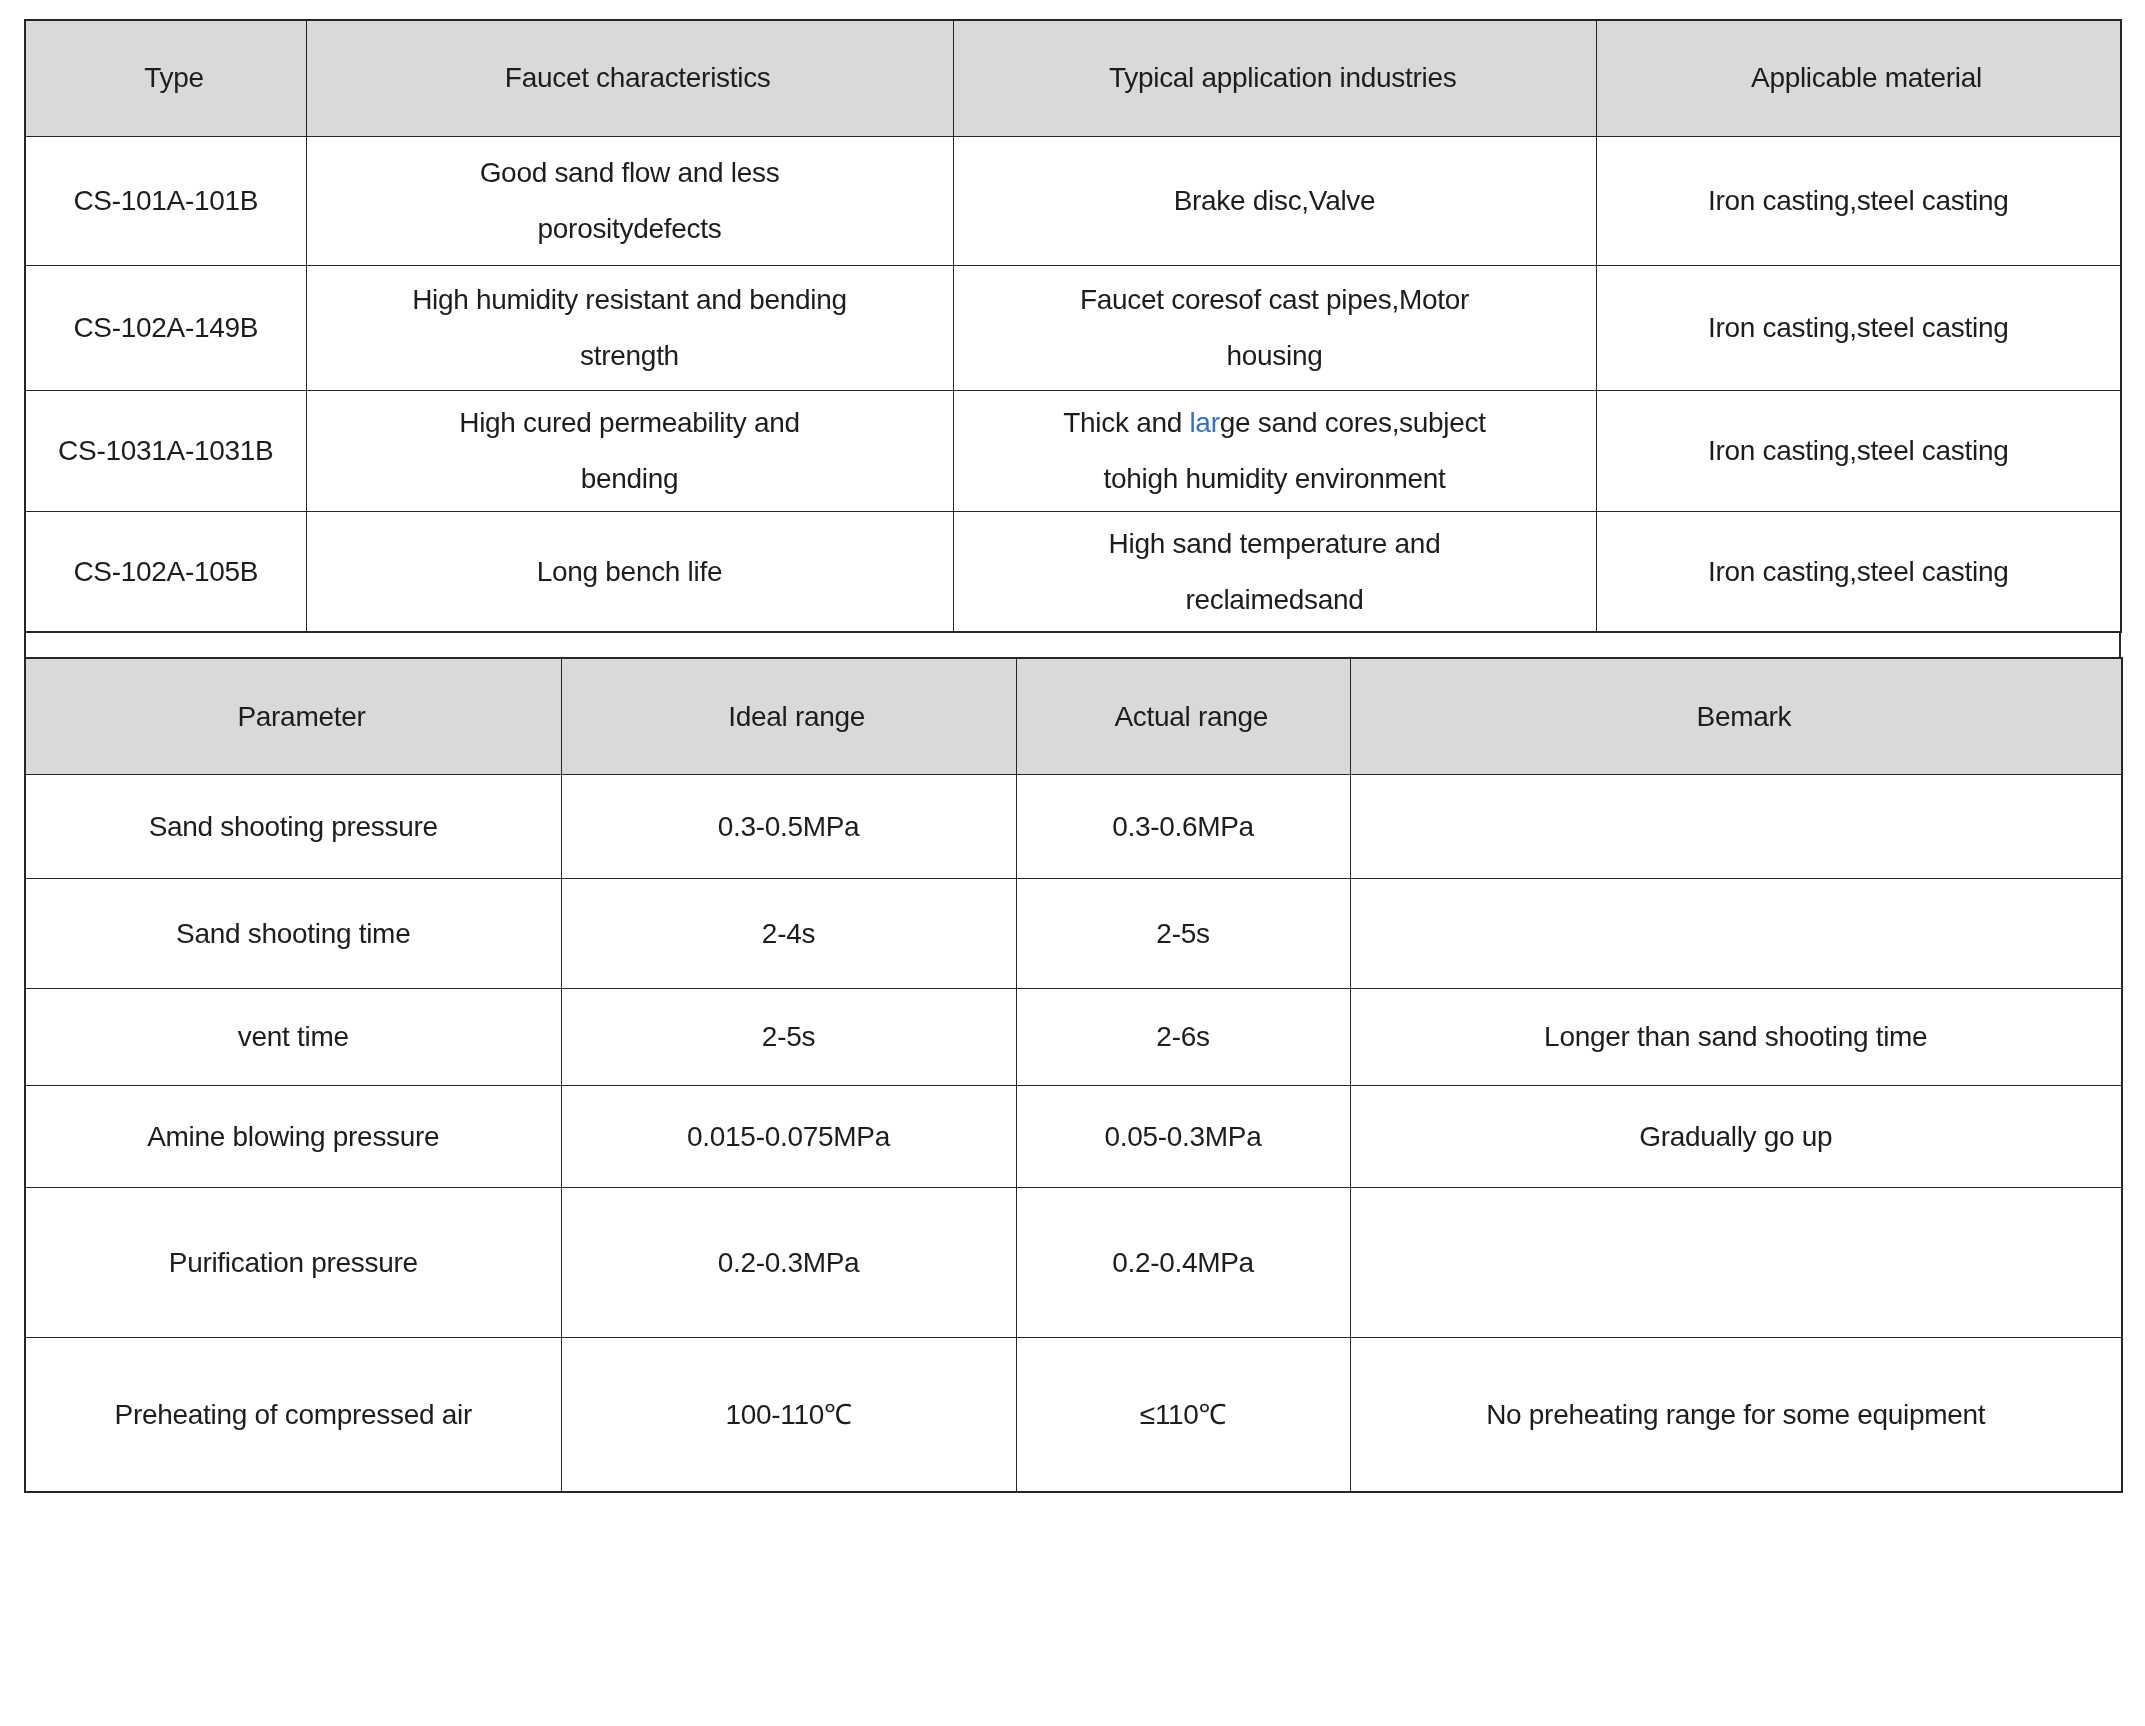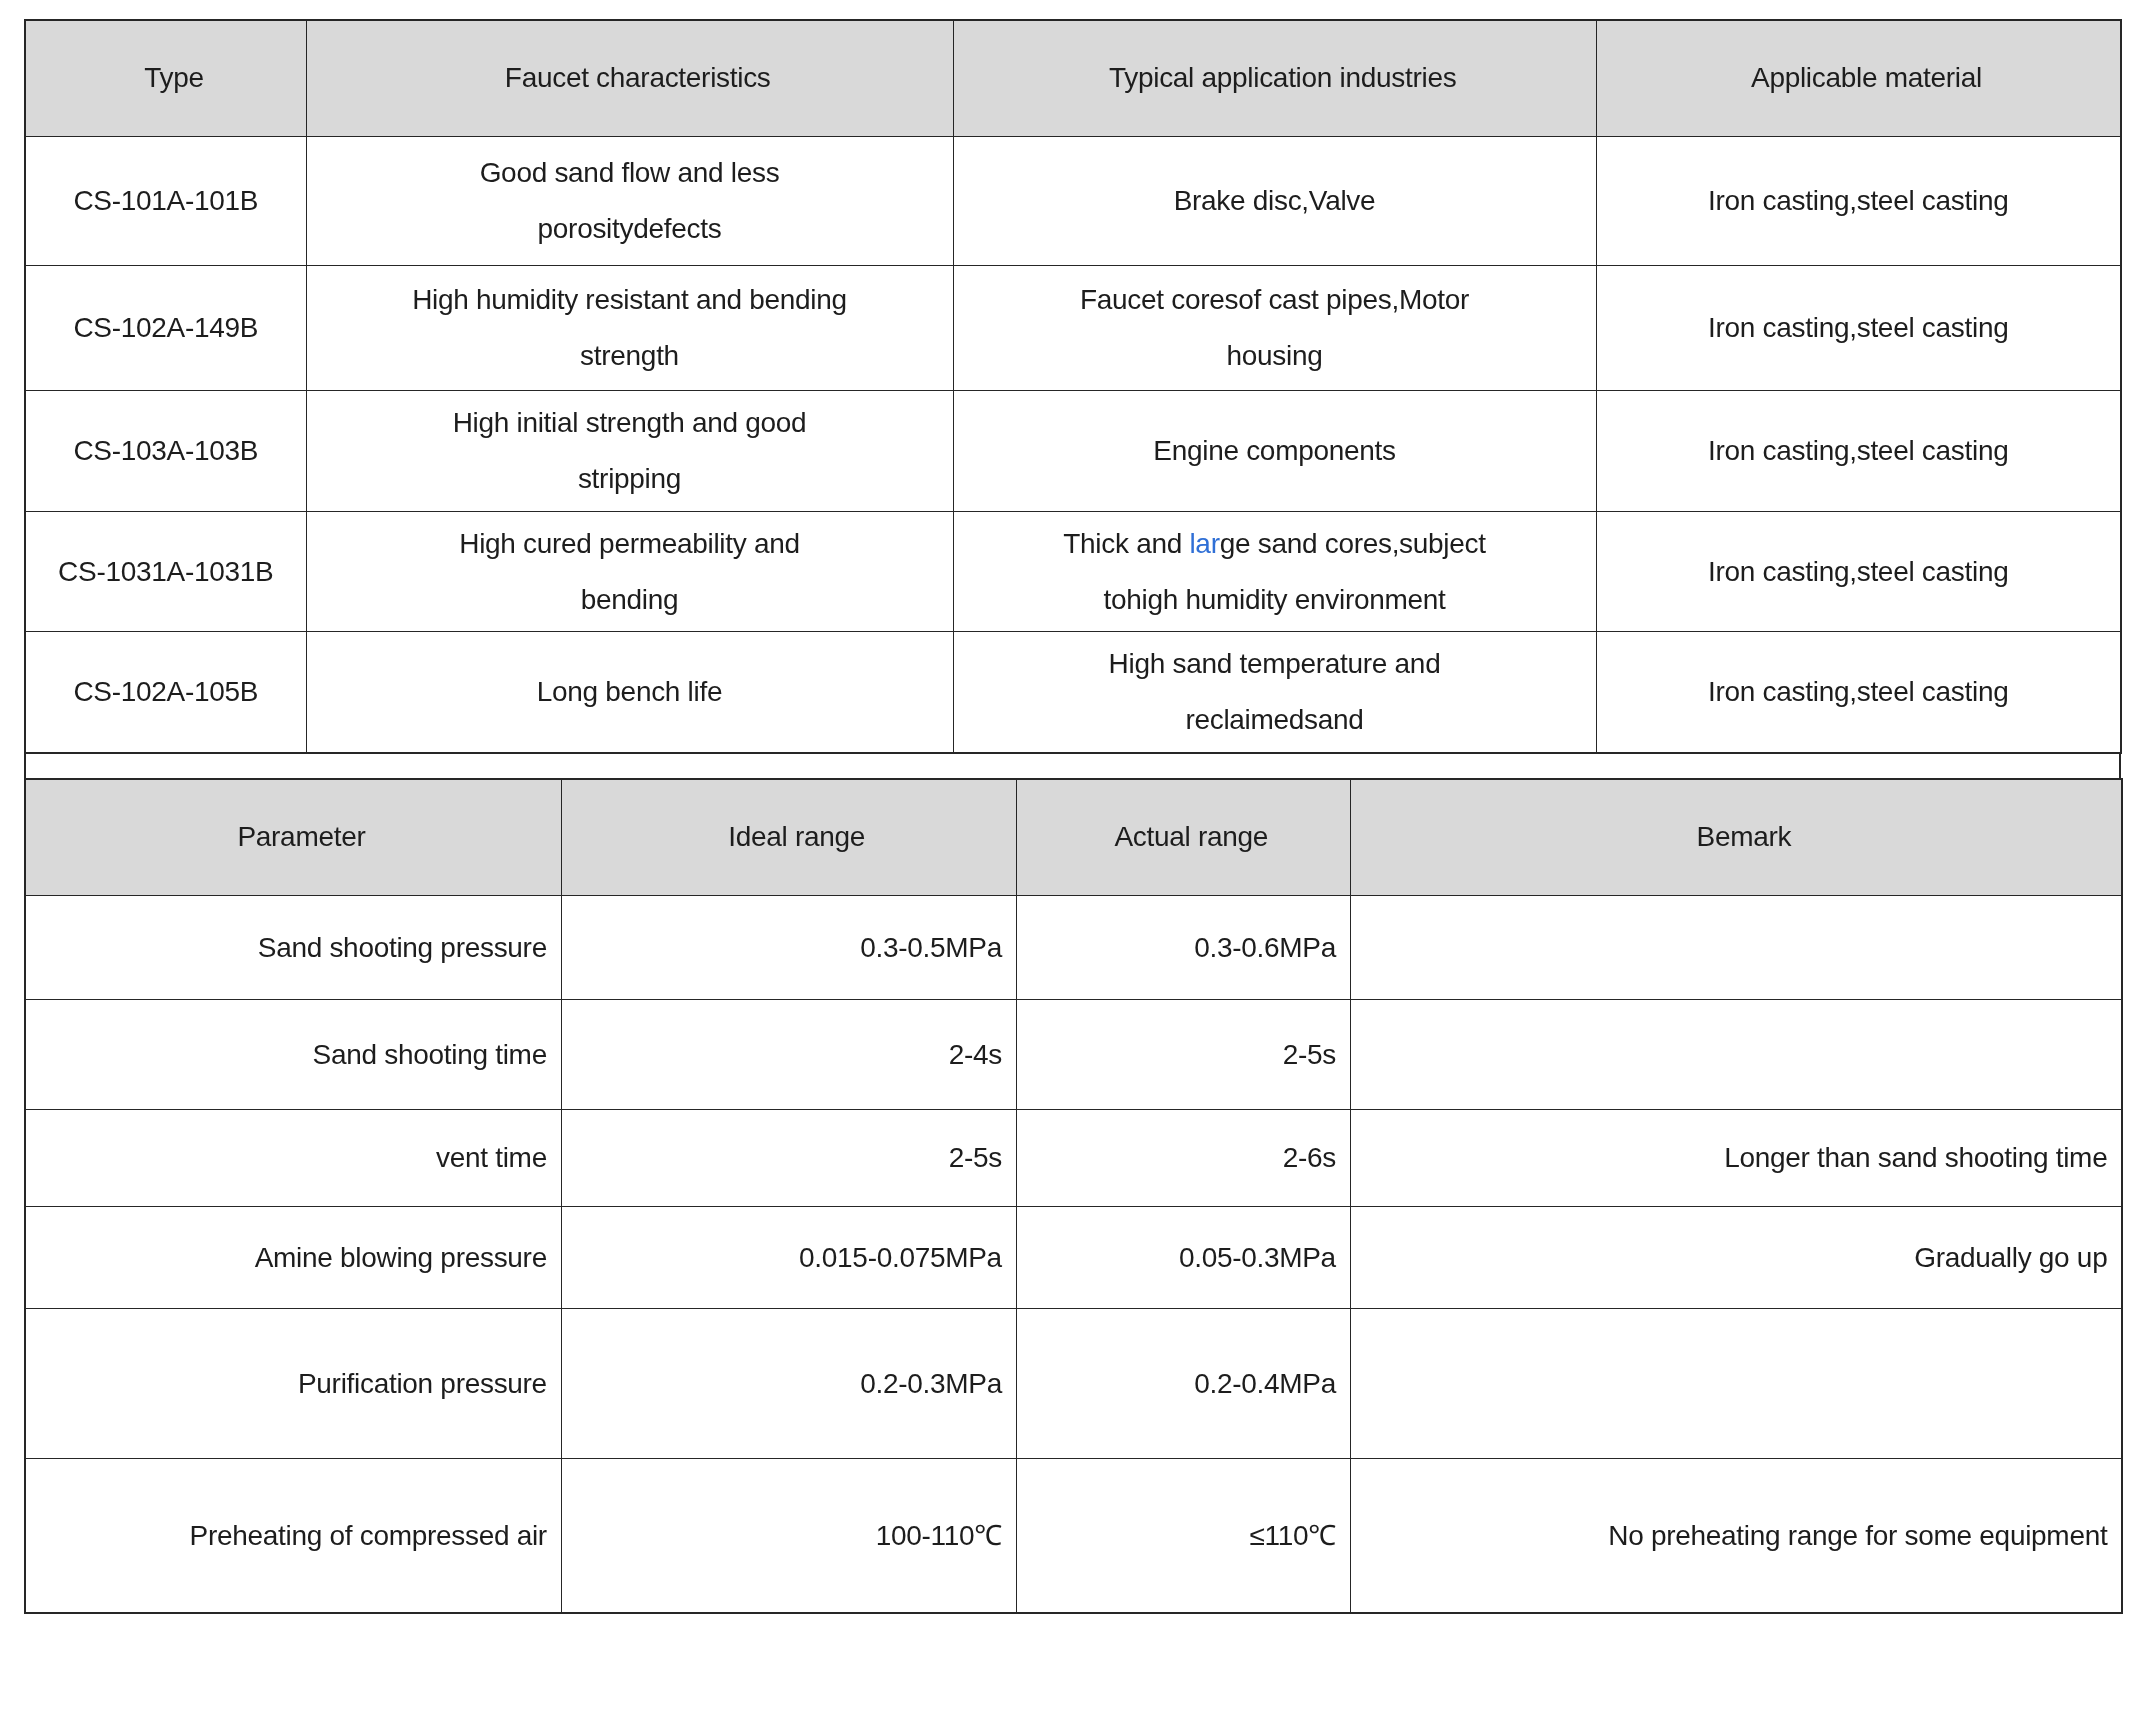--- a/index.html
+++ b/index.html
@@ -36,21 +36,21 @@
     letter-spacing: -0.3px;
     white-space: pre-line;
     padding: 3.9px 13.6px;
   }
   th {
     background: var(--header-bg);
     line-height: 1.3;
     padding-left: 30px;
   }
   .t1 td { line-height: 2.0; }
-  .t2 td { line-height: 1.4; text-align: right; }
+  .t2 td { line-height: 1.4; }
   .h-head  { height: 116px; }
   .t1r1 { height: 129px; padding-left: 12px; }
   .t1r2 { height: 125px; }
   .t1r3 { height: 110px; }
   .t1r4 { height: 118px; }
   .t1r5 { height: 116px; }
   .t2r1 { height: 104px; }
   .t2r2 { height: 110px; }
   .t2r3 { height: 97px; }
   .t2r4 { height: 102px; }
@@ -92,27 +92,20 @@
 porositydefects</td>
         <td>Brake disc,Valve</td>
         <td>Iron casting,steel casting</td>
       </tr>
       <tr class="t1r2">
         <td>CS-102A-149B</td>
         <td>High humidity resistant and bending
 strength</td>
         <td>Faucet coresof cast pipes,Motor
 housing</td>
-        <td>Iron casting,steel casting</td>
-      </tr>
-      <tr class="t1r3">
-        <td>CS-103A-103B</td>
-        <td>High initial strength and good
-stripping</td>
-        <td>Engine components</td>
         <td>Iron casting,steel casting</td>
       </tr>
       <tr class="t1r4">
         <td>CS-1031A-1031B</td>
         <td>High cured permeability and
 bending</td>
         <td><span>Thick and </span><span class="blue">lar</span><span>ge sand cores,subject
 tohigh humidity environment</span></td>
         <td>Iron casting,steel casting</td>
       </tr>

